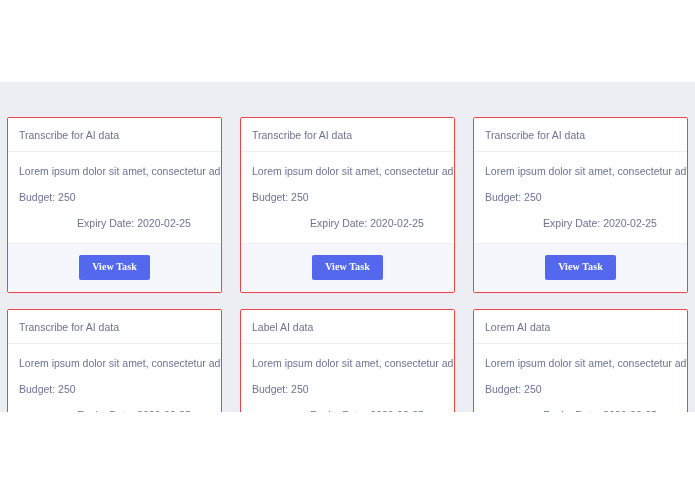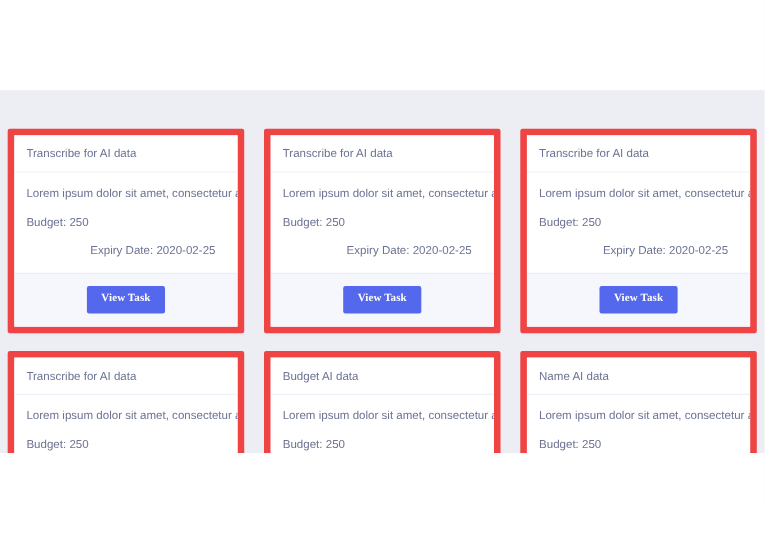--- a/index.html
+++ b/index.html
@@ -52,21 +52,21 @@
     left: 7px;
     top: 35px;
     width: 681px;
     display: flex;
     flex-wrap: wrap;
     gap: 16px 18px;
   }
   .card {
     width: 215px;
     background: #ffffff;
-    border: 6px solid #ef4444;
+    border: 1px solid #ef4444;
     border-radius: 2px;
     box-sizing: border-box;
     overflow: hidden;
     box-shadow: 0 1px 1px rgba(80, 85, 130, 0.04);
     flex: 0 0 auto;
   }
   .card-header {
     padding: 10px 11px 9px 11px;
     border-bottom: 1px solid #eceef5;
     background: #ffffff;
@@ -176,33 +176,33 @@
         <div class="card-body">
           <div class="card-line">Lorem ipsum dolor sit amet, consectetur adipiscing e</div>
           <div class="card-line">Budget: 250</div>
           <div class="card-line last">Expiry Date: 2020-02-25</div>
         </div>
 
       </div>
 
       <div class="card">
         <div class="card-header">
-          <div class="card-title">Budget AI data</div>
-        </div>
-        <div class="card-body">
-          <div class="card-line">Lorem ipsum dolor sit amet, consectetur adipiscing e</div>
-          <div class="card-line">Budget: 250</div>
-          <div class="card-line last">Expiry Date: 2020-02-25</div>
-        </div>
-
-      </div>
-
-      <div class="card">
-        <div class="card-header">
-          <div class="card-title">Name AI data</div>
+          <div class="card-title">Label AI data</div>
+        </div>
+        <div class="card-body">
+          <div class="card-line">Lorem ipsum dolor sit amet, consectetur adipiscing e</div>
+          <div class="card-line">Budget: 250</div>
+          <div class="card-line last">Expiry Date: 2020-02-25</div>
+        </div>
+
+      </div>
+
+      <div class="card">
+        <div class="card-header">
+          <div class="card-title">Lorem AI data</div>
         </div>
         <div class="card-body">
           <div class="card-line">Lorem ipsum dolor sit amet, consectetur adipiscing e</div>
           <div class="card-line">Budget: 250</div>
           <div class="card-line last">Expiry Date: 2020-02-25</div>
         </div>
 
       </div>
 
     </div>

